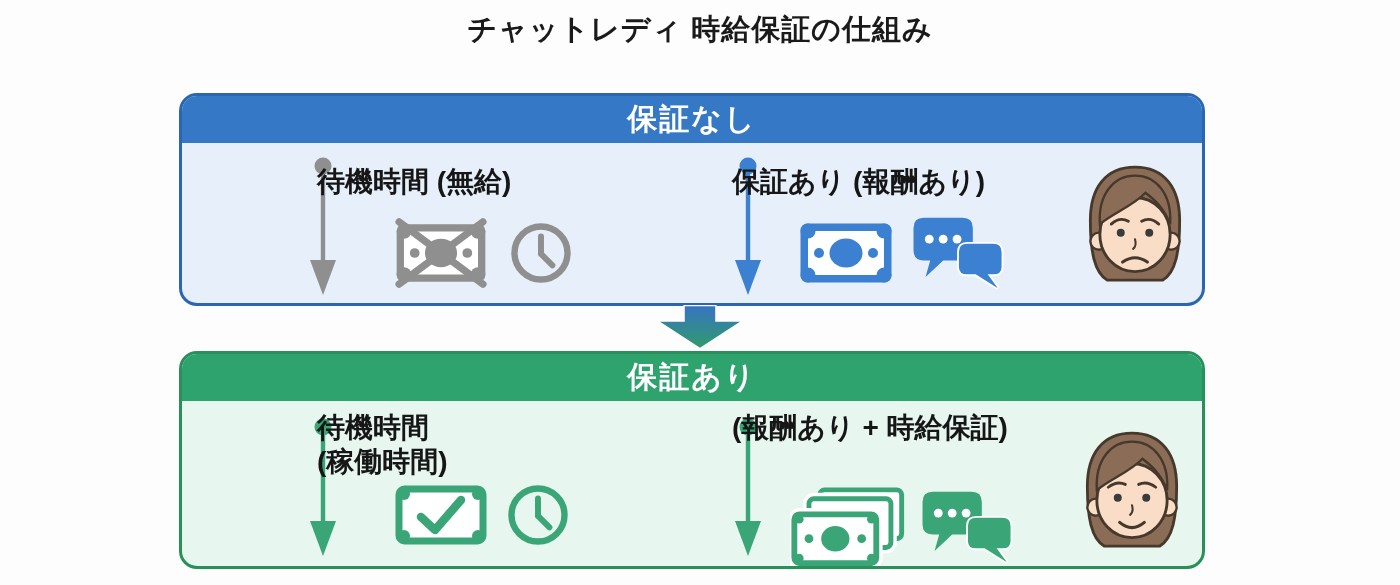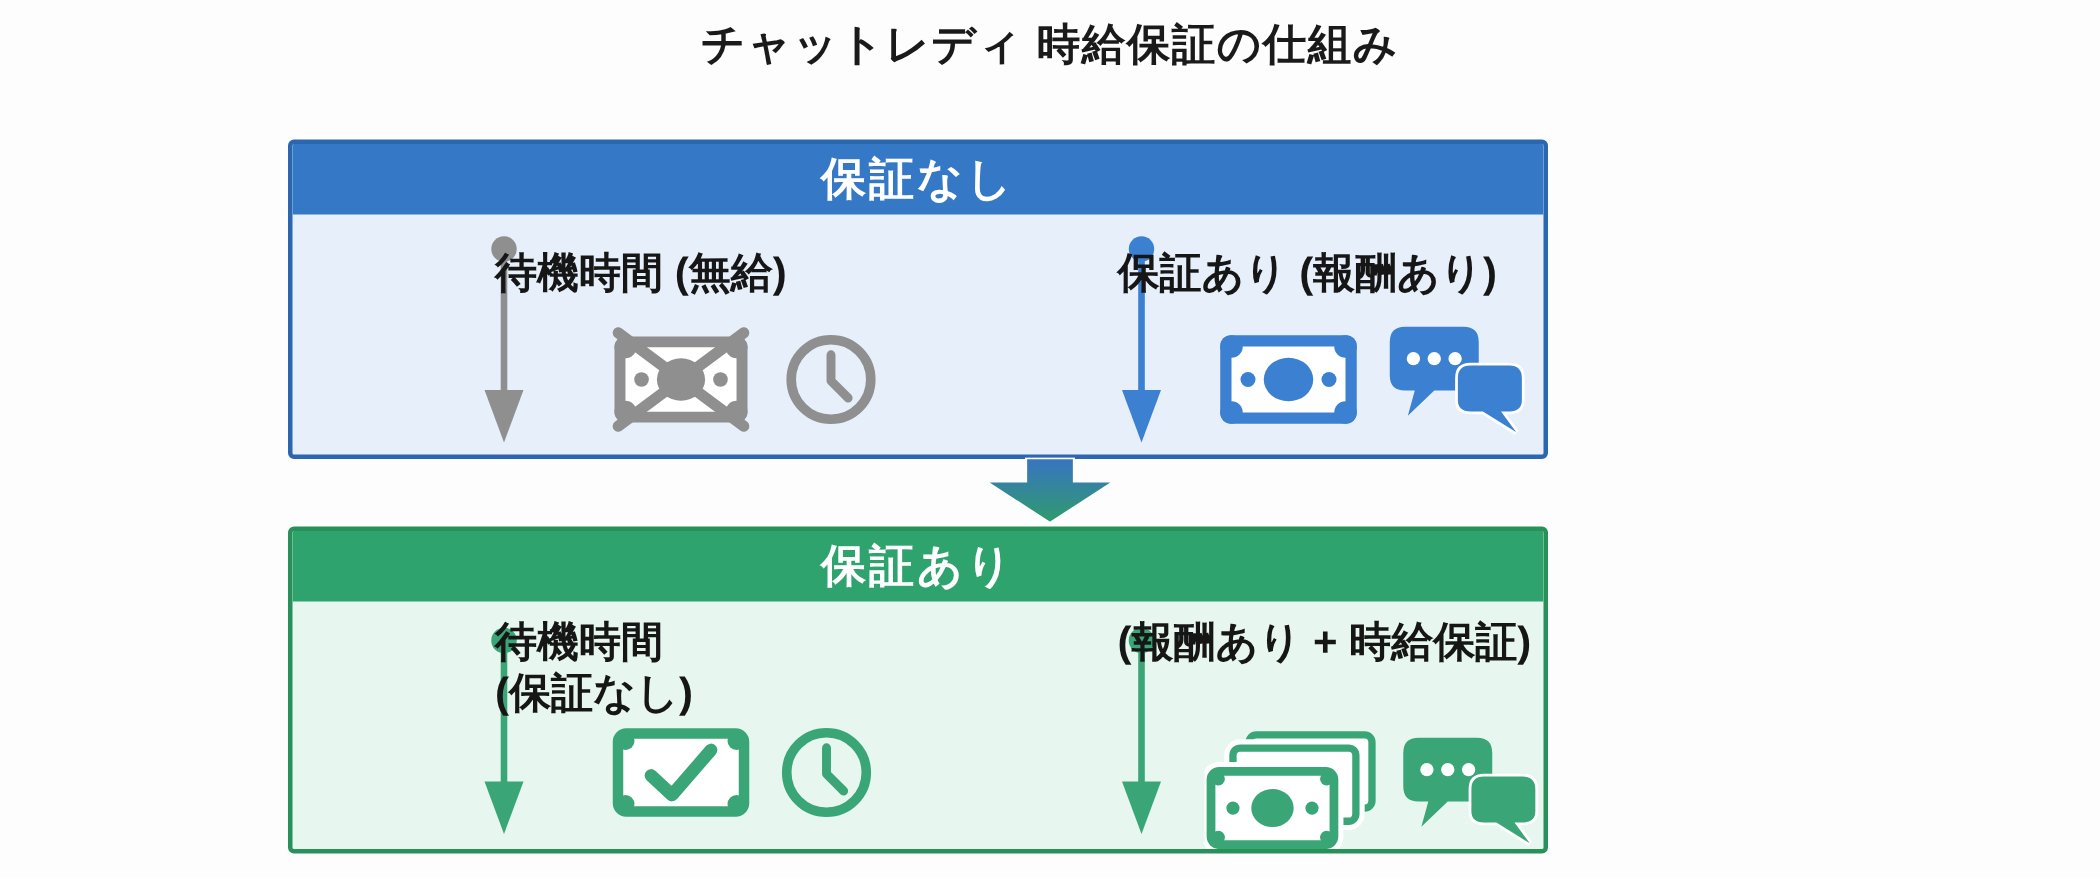--- a/index.html
+++ b/index.html
@@ -6,21 +6,21 @@
     --blue-header:#3579c6; --blue-border:#2b67b0; --blue-body:#e6effa; --blue-icon:#3b80d1;
     --green-header:#2fa36e; --green-border:#279159; --green-body:#e7f6ee; --green-icon:#3aa677;
     --gray-icon:#8f8f8f; --label-text:#161616; --header-text:#ffffff; --background:#fdfdfd;
     --skin:#f9ddc6; --hair:#8b6d57; --face-outline:#46382b;
     --arrow-gradient-top:#3874c1; --arrow-gradient-bottom:#2f9b6c;
   }
   *{box-sizing:border-box;margin:0;padding:0}
   html,body{width:1400px;height:585px;overflow:hidden}
   body{position:relative;background:var(--background);font-family:"Liberation Sans","DejaVu Sans",sans-serif;color:var(--label-text)}
   .title{position:absolute;top:10px;left:0;width:100%;text-align:center;font-size:29px;font-weight:bold;letter-spacing:1px;color:#1a1a1a}
-  .panel{position:absolute;left:192px;width:840px;border-radius:4px;overflow:hidden}
+  .panel{position:absolute;left:179px;width:1026px;border-radius:18px;overflow:hidden}
   .panel.blue{top:93px;height:213px;border:3px solid var(--blue-border);background:var(--blue-body)}
   .panel.green{top:351px;height:218px;border:3px solid var(--green-border);background:var(--green-body)}
   .panel-header{height:47px;display:flex;align-items:center;justify-content:center;color:var(--header-text);font-size:30px;font-weight:bold;letter-spacing:2px}
   .panel.blue .panel-header{background:var(--blue-header)}
   .panel.green .panel-header{background:var(--green-header)}
   .panel-body{position:relative;width:100%;height:calc(100% - 47px)}
   .varrow{position:absolute;width:30px;height:140px}
   .varrow.gray{color:var(--gray-icon)}
   .varrow.blue{color:var(--blue-icon)}
   .varrow.green{color:var(--green-icon)}
@@ -139,21 +139,21 @@
   <div class="panel-body">
 
     <svg class="varrow green" style="left:126px;top:14px;height:146px" viewBox="0 0 30 140">
       <circle cx="15" cy="9" r="8.5" fill="currentColor"></circle>
       <rect x="12.8" y="9" width="4.4" height="97" fill="currentColor"></rect>
       <polygon points="2,103 28,103 15,138" fill="currentColor"></polygon>
     </svg>
 
     <div class="sec-label" style="left:135px;top:10px;width:330px">
       <div>待機時間</div>
-      <div>(保証なし)</div>
+      <div>(稼働時間)</div>
     </div>
 
     <div class="icon-row" style="left:135px;top:82px;width:330px">
       <svg class="icon-check ic-green" viewBox="0 0 94 62">
         <rect x="5" y="5" width="84" height="52" rx="5.5" fill="#fff" stroke="currentColor" stroke-width="7"></rect>
         <circle cx="10" cy="10" r="6" fill="currentColor"></circle>
           <circle cx="84" cy="10" r="6" fill="currentColor"></circle>
         <circle cx="10" cy="52" r="6" fill="currentColor"></circle>
           <circle cx="84" cy="52" r="6" fill="currentColor"></circle>
         <path d="M27 33 L41 46 L67 16" fill="none" stroke="currentColor" stroke-width="8.5" stroke-linecap="round" stroke-linejoin="round"></path>

